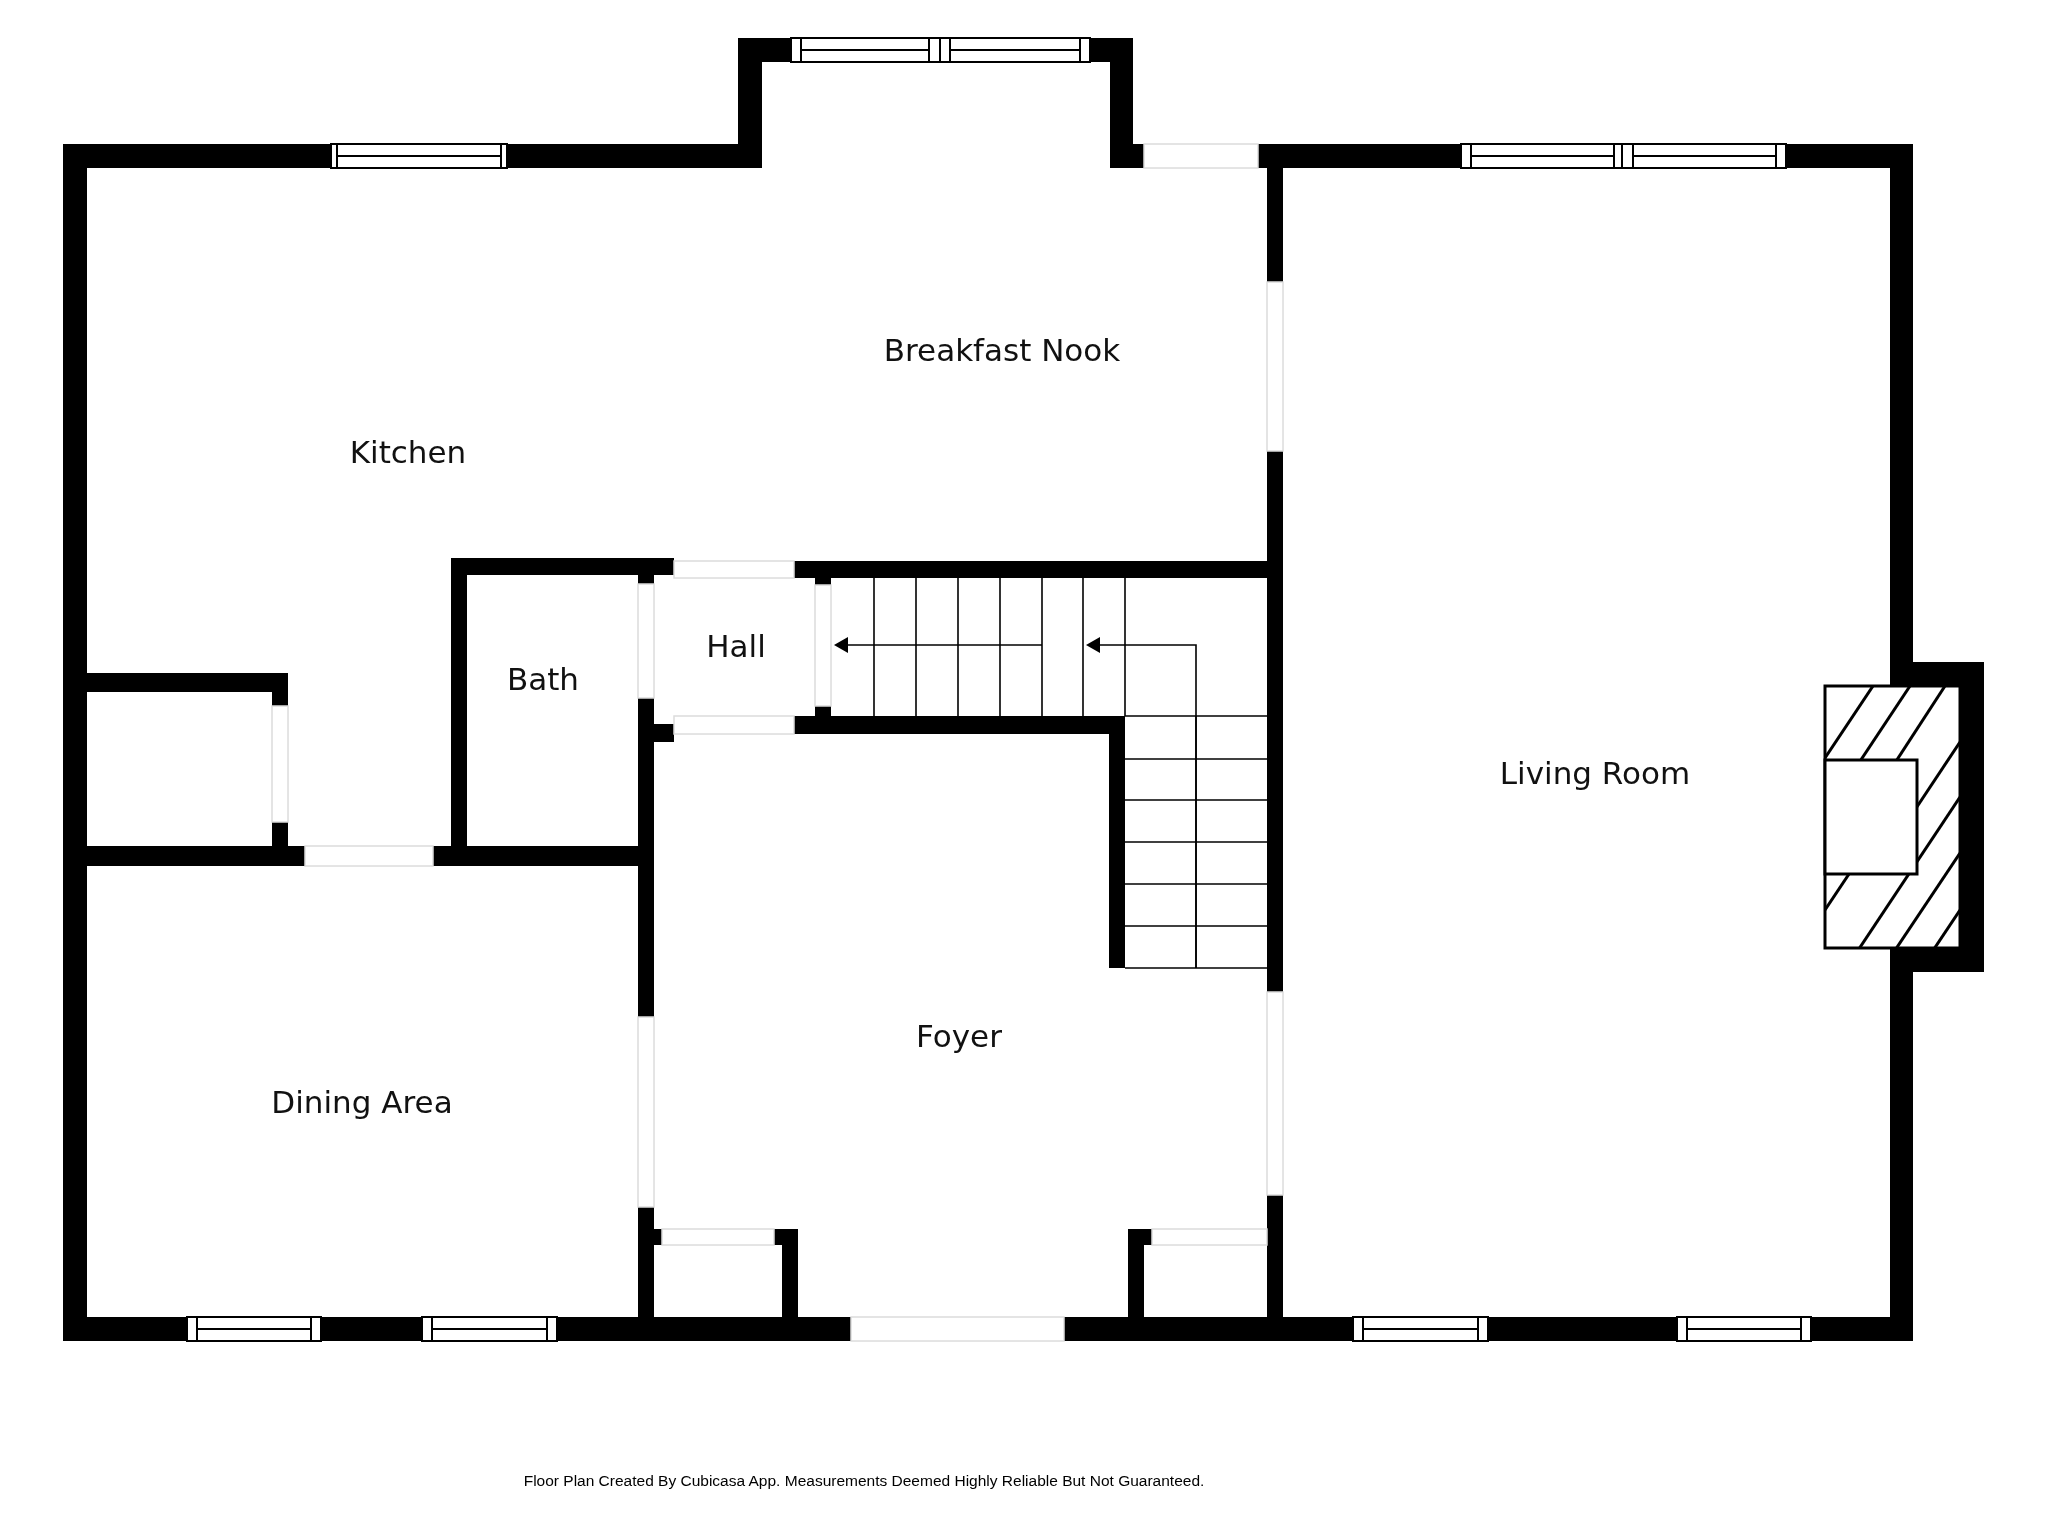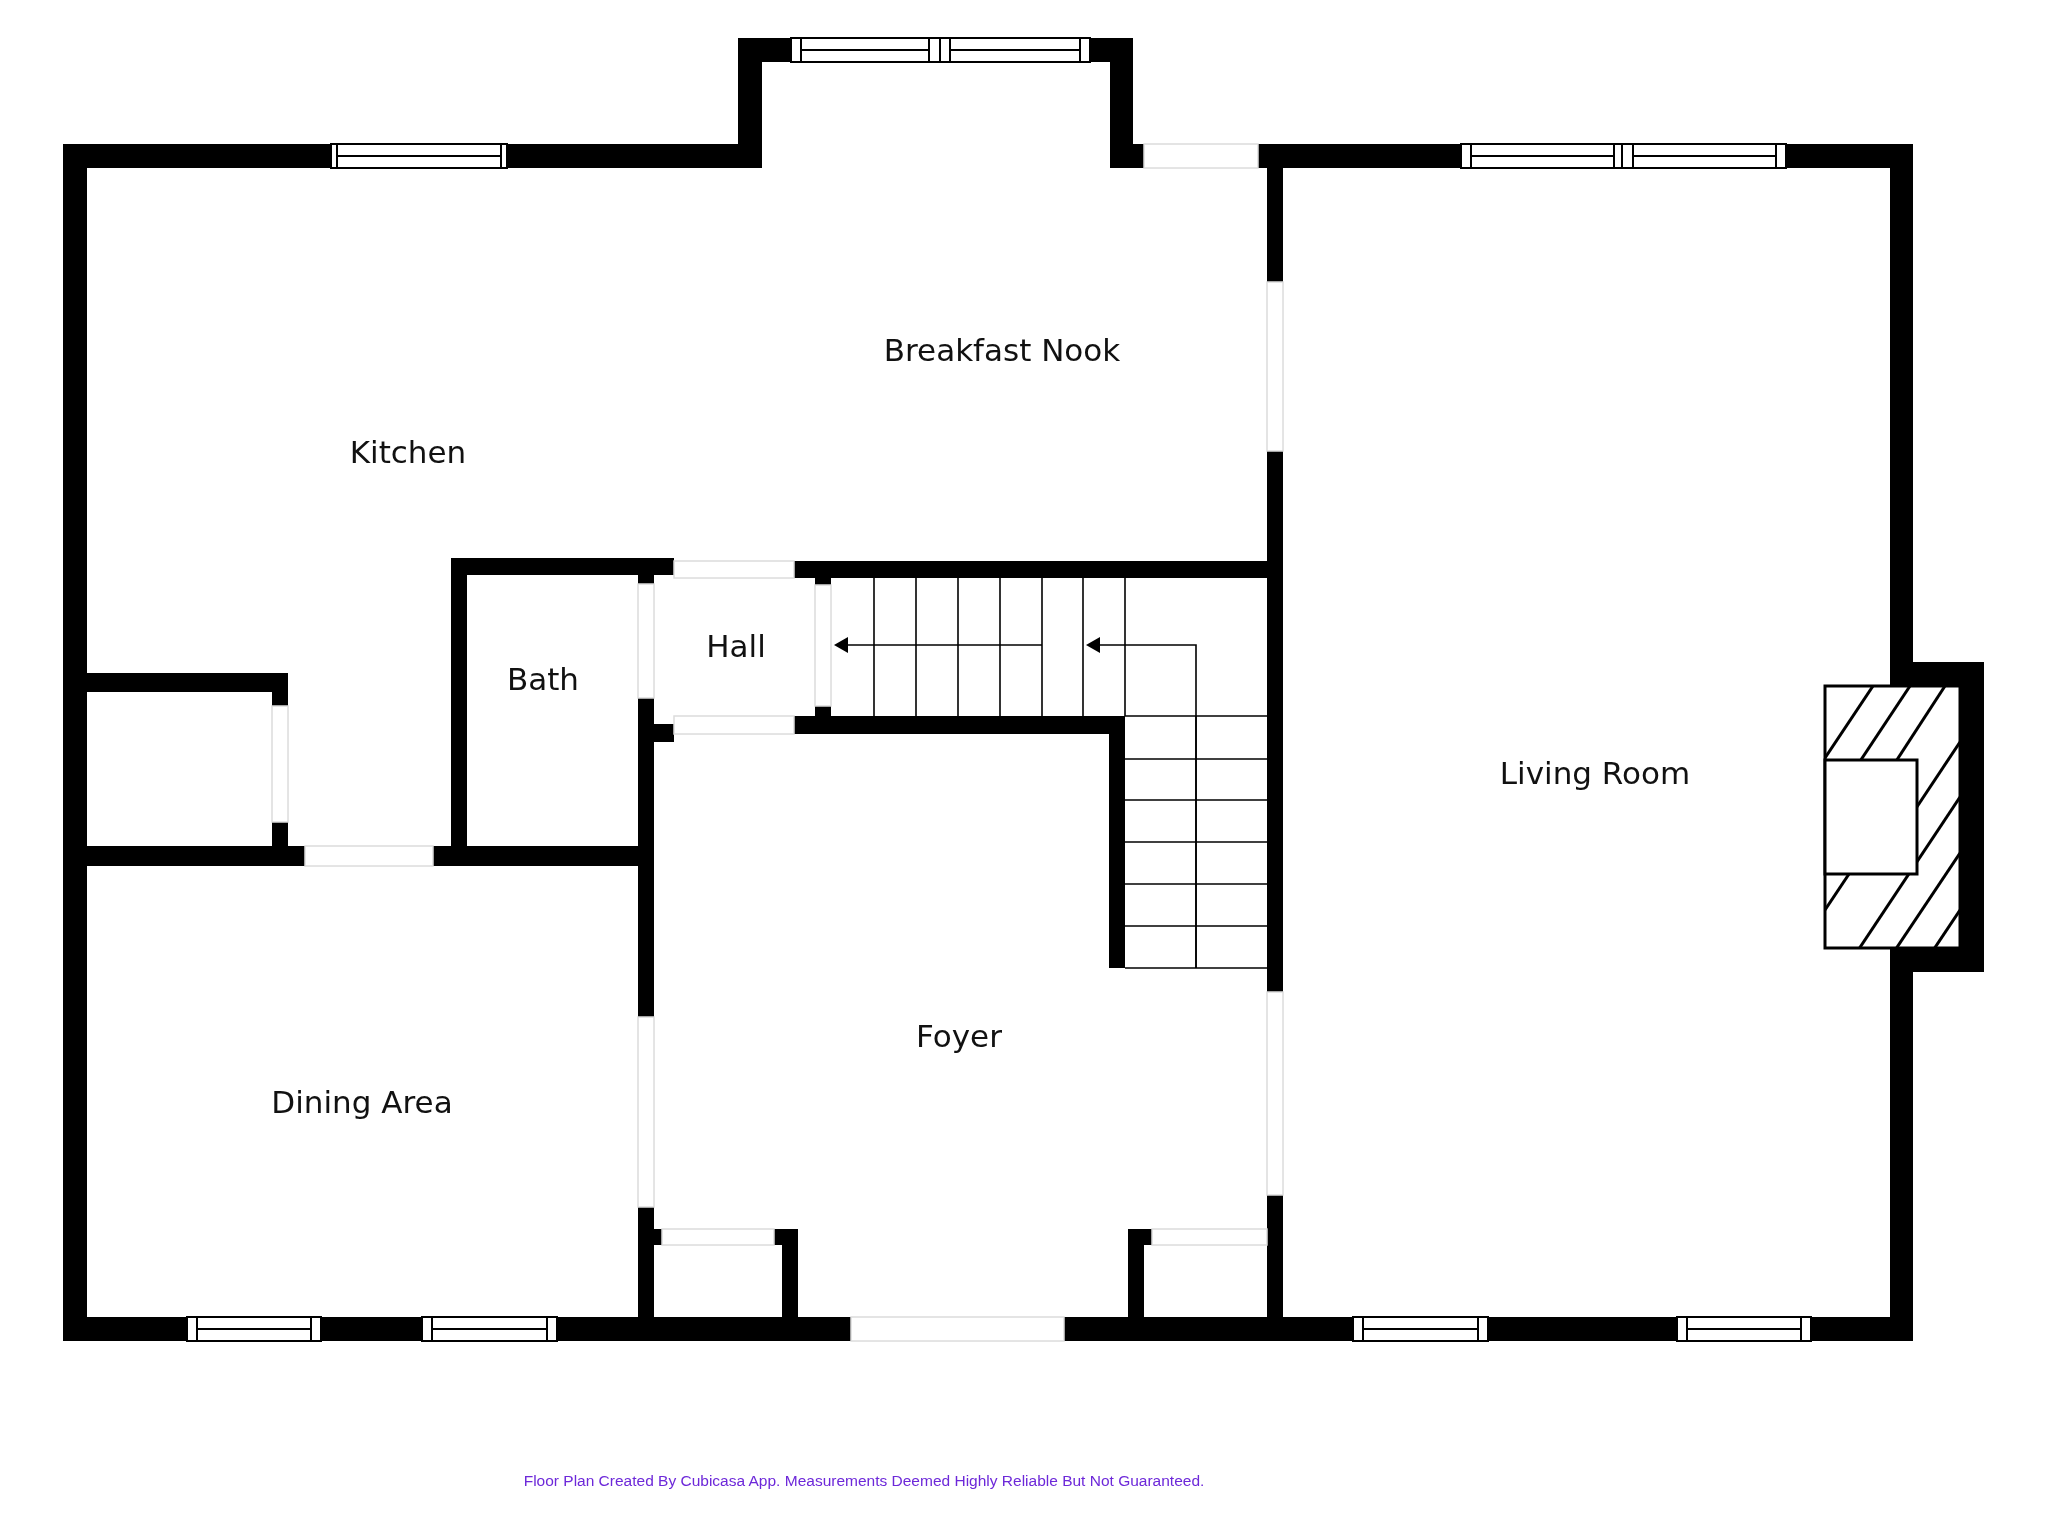--- a/index.html
+++ b/index.html
@@ -16,21 +16,21 @@
     font-family: "DejaVu Sans", sans-serif;
     font-size: 31px;
     fill: #111111;
     text-anchor: middle;
     dominant-baseline: middle;
   }
   .footer {
     position: absolute; left: 0; width: 1728px; top: 1472px;
     text-align: center;
     font-family: "Liberation Sans", sans-serif;
-    font-size: 15.5px; color: #6d28d9;
+    font-size: 15.5px; color: #000000;
   }
 </style>
 </head>
 <body>
 
 <svg id="plan" viewBox="0 0 2048 1536" xmlns="http://www.w3.org/2000/svg">
 
   <g>
 
     <rect class="wall" x="63" y="144" width="24" height="1197"></rect>

